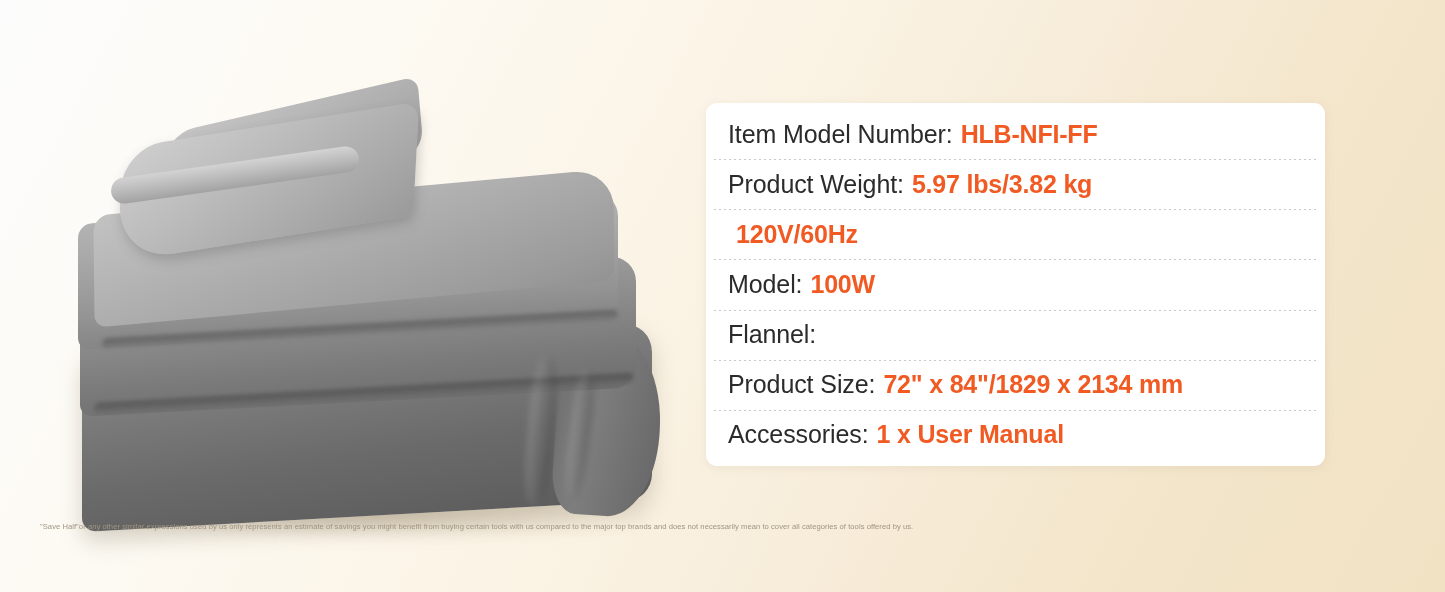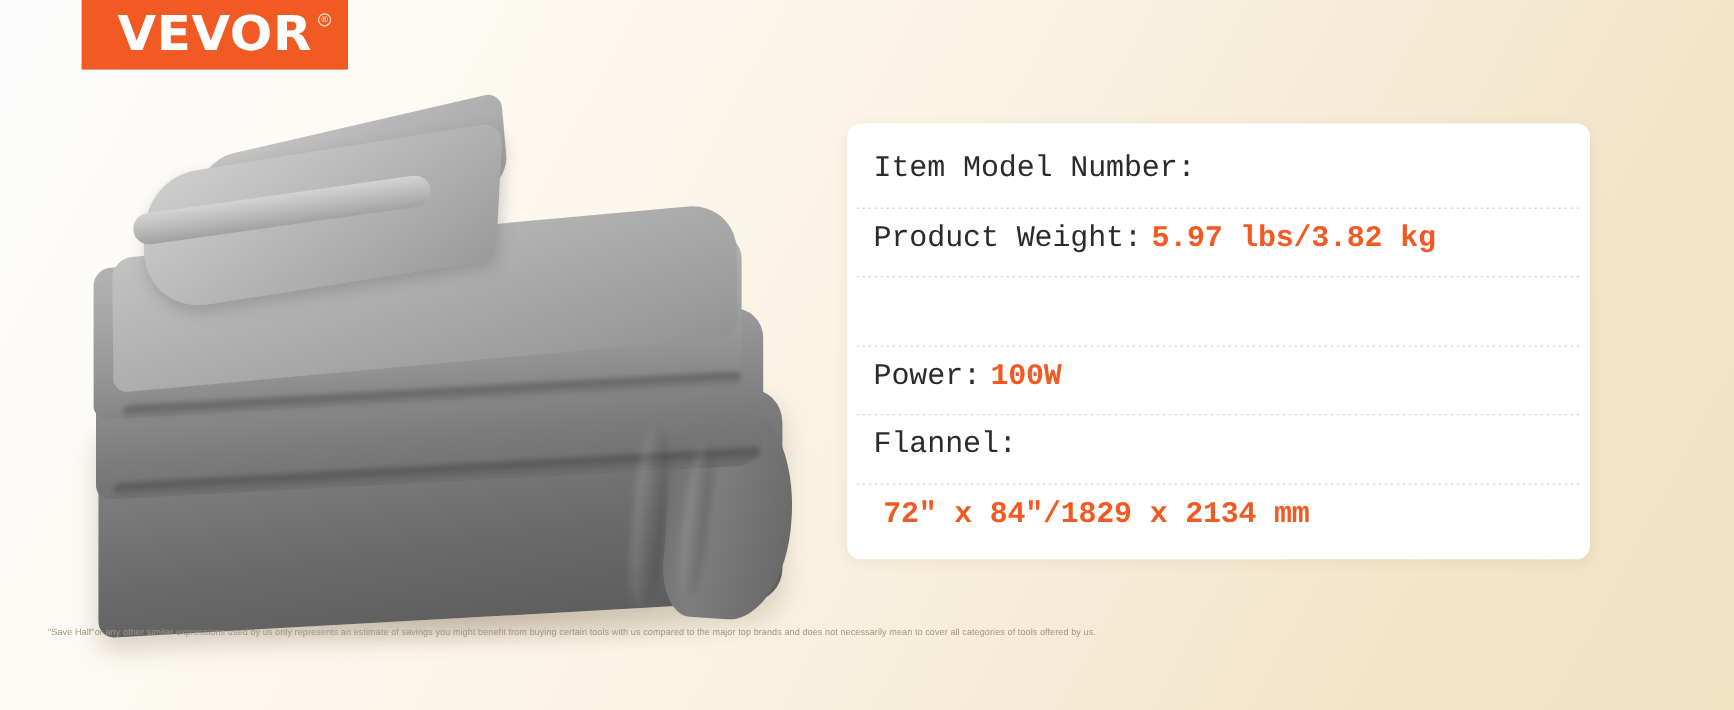--- a/index.html
+++ b/index.html
@@ -171,21 +171,20 @@
     position:absolute;
     left:706px; top:103px;
     width:619px; height:363px;
     background:#ffffff;
     border-radius:11px;
     padding:6px 0 6px 0;
     display:flex;
     flex-direction:column;
     justify-content:space-evenly;
     box-shadow:0 2px 10px rgba(160,140,105,0.13);
-    font-family:Liberation Mono, monospace;
   }
 
   .spec-row {
     position:relative;
     padding:0 22px;
     height:51px;
     display:flex;
     align-items:center;
     white-space:nowrap;
   }
@@ -225,24 +224,20 @@
     font-family:"Liberation Sans", sans-serif;
     letter-spacing:0.05px;
   }
   .disclaimer p { white-space:nowrap; }
 </style>
 </head>
 <body>
 
 <div class="stage">
 
-  <div class="logo">
-    <span class="logo-word">VEVOR</span>
-    <span class="logo-reg">®</span>
-  </div>
 
   <div class="product-photo">
     <div class="blanket-scene">
       <div class="ground-shadow"></div>
       <div class="fold fold-bottom"></div>
       <div class="roll-right"></div>
       <div class="fold fold-middle"></div>
       <div class="seam seam-2"></div>
       <div class="fold fold-top"></div>
       <div class="seam seam-1"></div>
@@ -252,43 +247,50 @@
       <div class="flap-under"></div>
       <div class="flap"></div>
       <div class="flap-edge"></div>
     </div>
   </div>
 
   <div class="spec-card">
 
     <div class="spec-row">
       <span class="spec-label">Item Model Number:</span>
+      <span class="spec-value">HLB-NFI-FF</span>
     </div>
 
     <div class="spec-row">
       <span class="spec-label">Product Weight:</span>
       <span class="spec-value">5.97 lbs/3.82 kg</span>
     </div>
 
     <div class="spec-row">
-    </div>
-
-    <div class="spec-row">
-      <span class="spec-label">Power:</span>
+      <span class="spec-value">120V/60Hz</span>
+    </div>
+
+    <div class="spec-row">
+      <span class="spec-label">Model:</span>
       <span class="spec-value">100W</span>
     </div>
 
     <div class="spec-row">
       <span class="spec-label">Flannel:</span>
     </div>
 
     <div class="spec-row">
+      <span class="spec-label">Product Size:</span>
       <span class="spec-value">72" x 84"/1829 x 2134 mm</span>
     </div>
 
+    <div class="spec-row">
+      <span class="spec-label">Accessories:</span>
+      <span class="spec-value">1 x User Manual</span>
+    </div>
 
   </div>
 
   <div class="disclaimer">
     <p>"Save Half"or any other similar expressions used by us only represents an estimate of savings you might benefit from buying certain tools with us compared to the major top brands and does not necessarily mean to cover all categories of tools offered by us.</p>
   </div>
 
 </div>
 
 </body></html>

